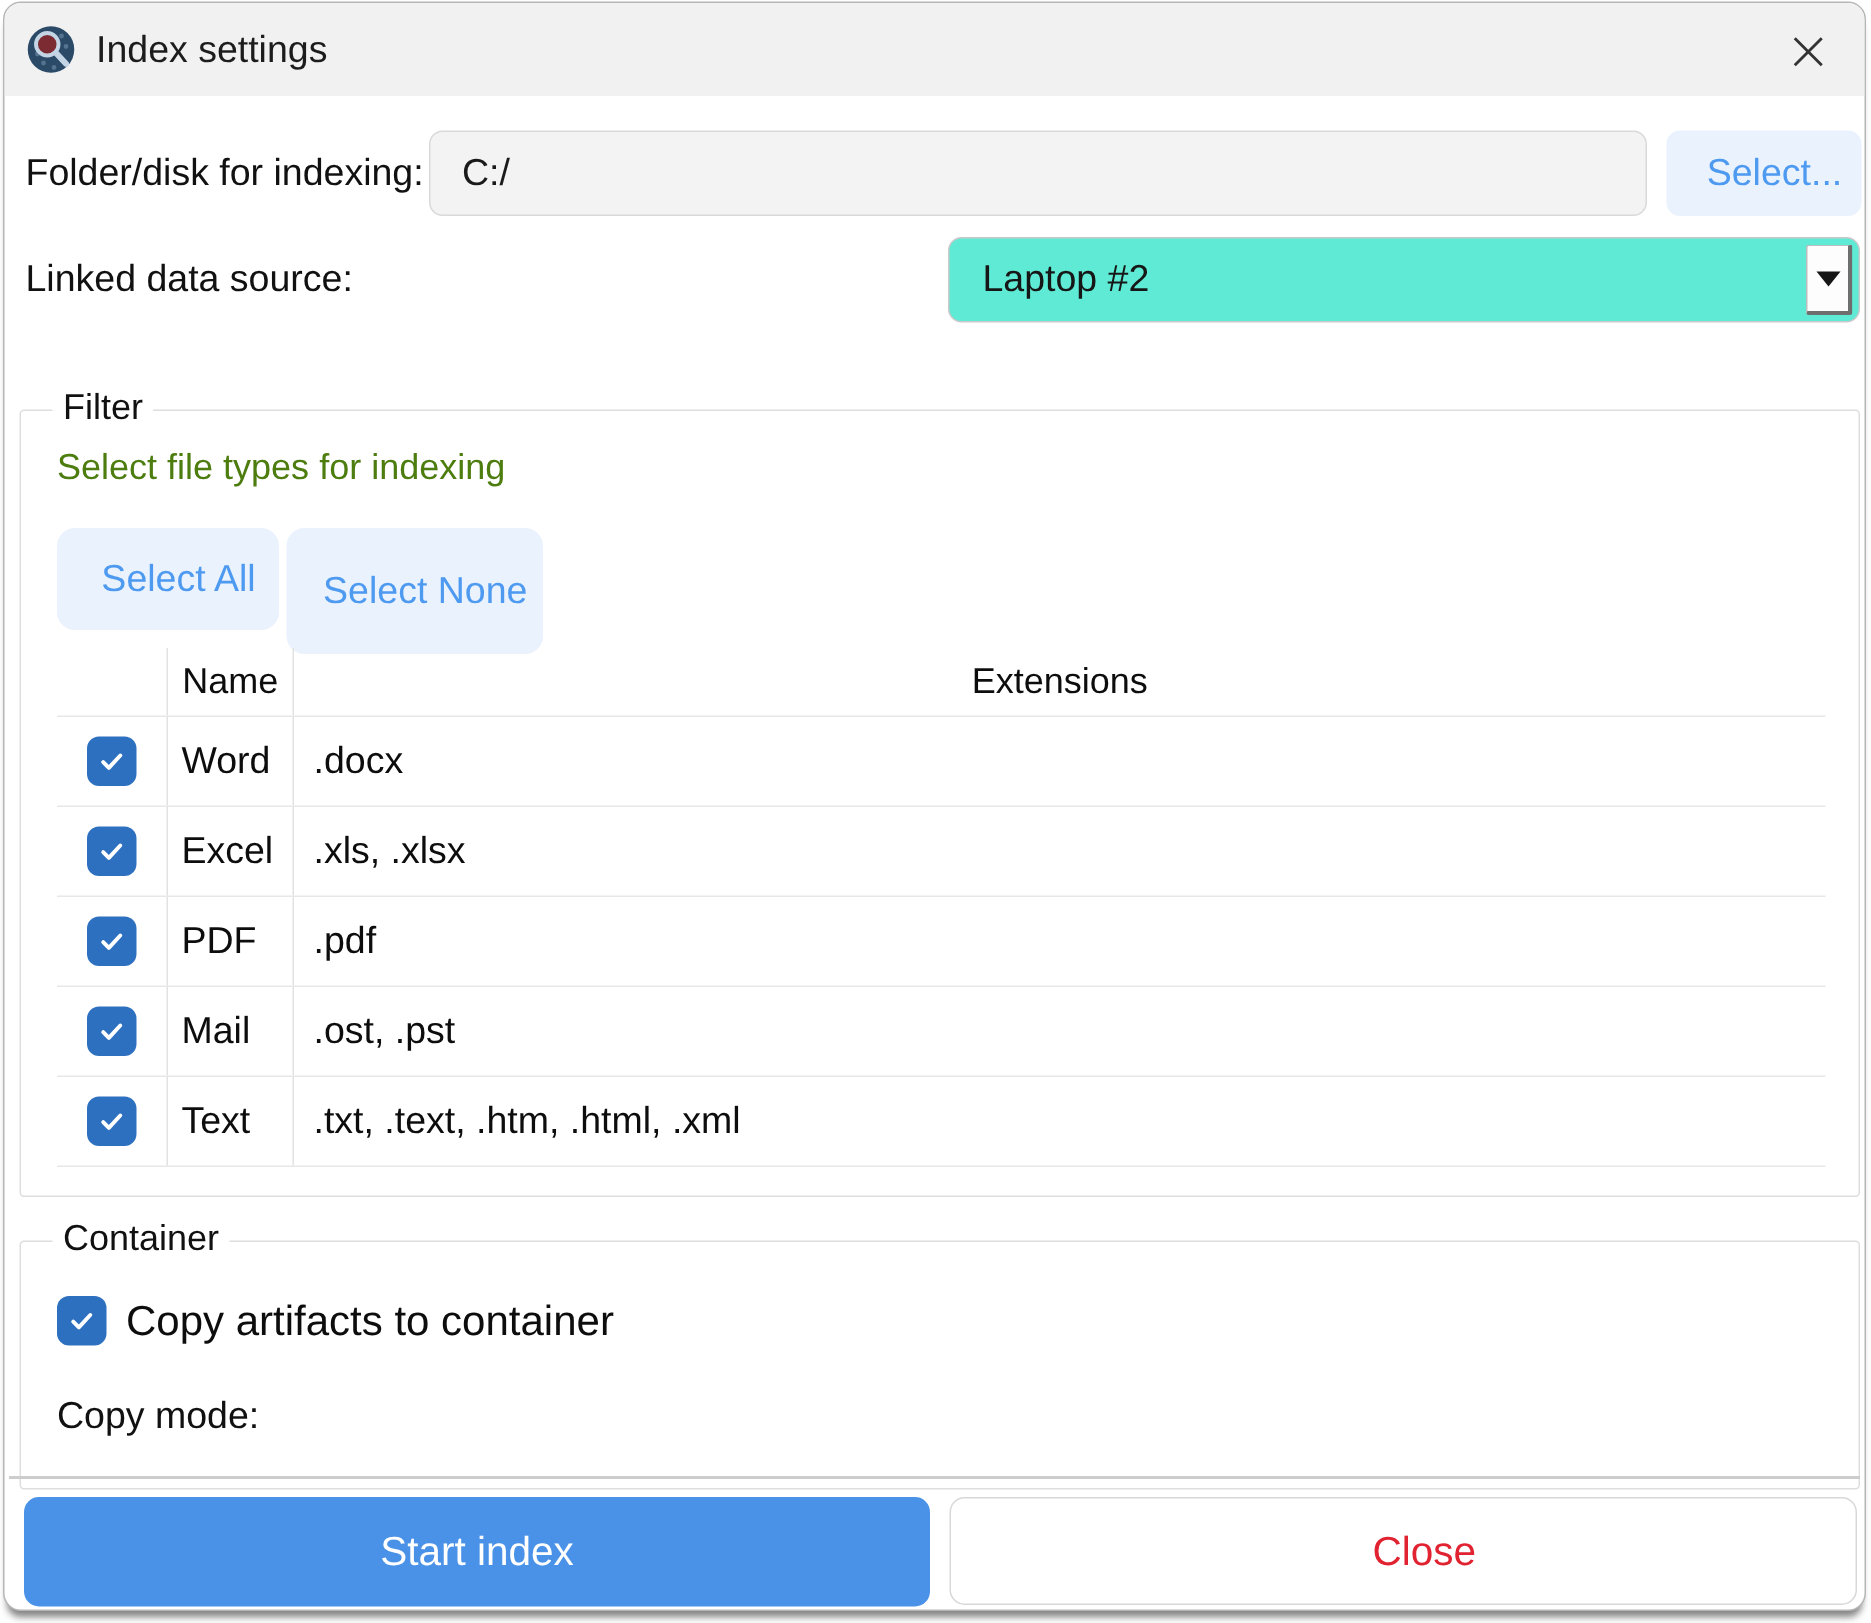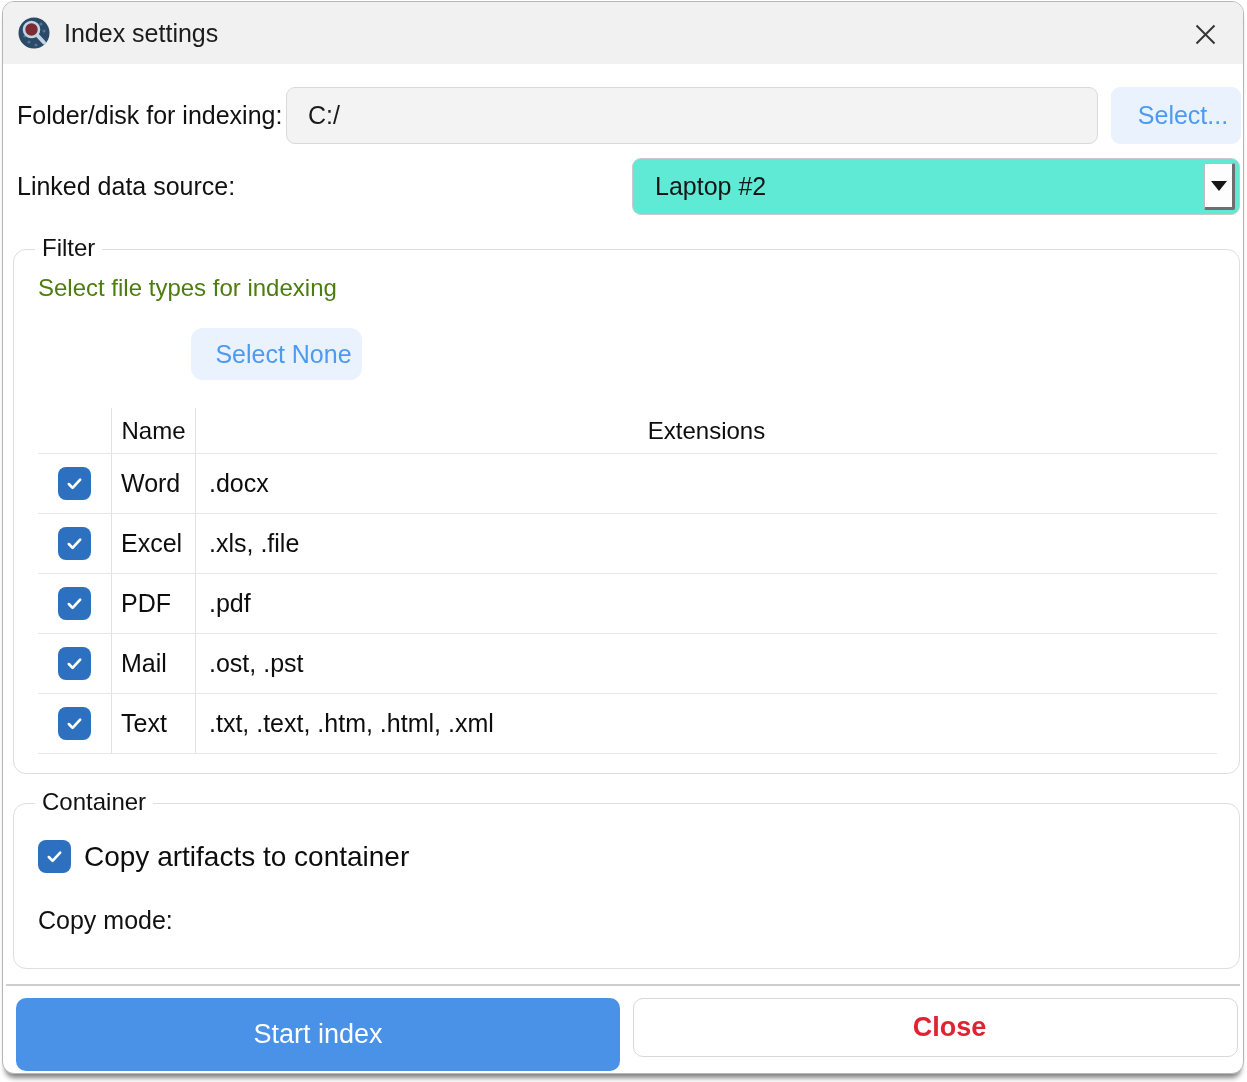--- a/index.html
+++ b/index.html
@@ -24,47 +24,47 @@
   .select-btn{left:1108px;top:85px;width:130px;height:57px;border-radius:9px;}
   .combo{position:absolute;width:608px;height:57px;background:#5eead4;border:1px solid #c9c9c9;
     border-radius:9px;cursor:pointer;}
   .combo .val{position:absolute;left:22px;top:0;height:55px;line-height:55px;font-size:25px;color:#161616;}
   .combo-arrow{position:absolute;right:4px;top:4px;bottom:4px;width:31px;background:#fdfdfd;
     border-top:1px solid #bdbdbd;border-left:1px solid #bdbdbd;
     border-right:3px solid #6e6e6e;border-bottom:3px solid #6e6e6e;border-radius:2px;
     display:flex;align-items:center;justify-content:center;}
   .tri-down{width:0;height:0;border-left:8px solid transparent;border-right:8px solid transparent;
     border-top:10px solid #161616;}
-  .groupbox{position:absolute;border:1px solid var(--border-gray);border-radius:13px;background:#fff;}
+  .groupbox{position:absolute;border:1px solid var(--border-gray);border-radius:3px;background:#fff;margin-top:24px;}
   .legend{position:absolute;top:-16px;left:21px;background:#fff;padding:0 7px;font-size:24px;color:#111;}
   .gb-filter{left:10px;top:247px;width:1227px;height:525px;}
   .gb-container{left:10px;top:801px;width:1227px;height:166px;}
   .desc{position:absolute;left:24px;top:24px;font-size:24px;color:#4d7c0f;}
   .sel-all{left:24px;top:78px;width:148px;height:68px;border-radius:12px;}
-  .sel-none{left:177px;top:78px;width:171px;height:52px;border-radius:12px;}
+  .sel-none{left:177px;top:78px;width:171px;height:84px;border-radius:12px;}
   .ftable{position:absolute;left:24px;top:158px;width:1179px;}
   .trow{display:flex;border-bottom:1px solid #e7e7e7;height:60px;align-items:stretch;}
   .trow.thead{height:46px;border-bottom:1px solid #e7e7e7;}
   .c1{width:73px;display:flex;align-items:center;justify-content:center;}
   .c2{width:84px;border-left:1px solid #e2e2e2;display:flex;align-items:center;padding-left:9px;
     font-size:25px;color:#0d0d0d;}
   .c3{flex:1;border-left:1px solid #e2e2e2;display:flex;align-items:center;padding-left:13px;
     font-size:25px;color:#0d0d0d;}
   .thead .c2{justify-content:center;padding-left:0;font-size:24px;}
   .thead .c3{justify-content:center;padding-left:0;font-size:24px;}
   .checkbox{width:33px;height:33px;border-radius:8px;background:var(--check);display:flex;
     align-items:center;justify-content:center;cursor:pointer;flex:0 0 auto;}
   .copy-row{position:absolute;left:24px;top:36px;display:flex;align-items:center;gap:13px;}
   .copy-row .cb-label{font-size:28px;color:#0d0d0d;}
   .footer-sep{position:absolute;left:3px;right:3px;top:982px;border-top:2px solid #cdcdcd;}
   .btn-start{position:absolute;left:13px;top:996px;width:604px;height:73px;background:var(--accent);
     color:#fff;border:none;border-radius:10px;font-size:27px;font-family:"Liberation Sans", sans-serif;
     cursor:pointer;}
-  .btn-close{position:absolute;left:630px;top:996px;width:605px;height:59px;background:#fff;
-    color:var(--close-red);border:1px solid #d8d8d8;border-radius:10px;font-size:27px;font-weight:bold;
+  .btn-close{position:absolute;left:630px;top:996px;width:605px;height:72px;background:#fff;
+    color:var(--close-red);border:1px solid #d8d8d8;border-radius:10px;font-size:27px;font-weight:normal;
     font-family:"Liberation Sans", sans-serif;cursor:pointer;padding-left:34px;}
 </style>
 </head>
 <body>
 
 <div class="window">
 
   <div class="titlebar">
     <span class="win-icon">
       <svg viewBox="0 0 36 36" width="36" height="36">
@@ -95,20 +95,21 @@
   <div class="combo" style="left:629px;top:156px;">
     <span class="val">Laptop #2</span>
     <span class="combo-arrow">
       <span class="tri-down"></span>
     </span>
   </div>
 
   <div class="groupbox gb-filter">
     <span class="legend">Filter</span>
     <span class="desc">Select file types for indexing</span>
+    <button class="btn-light sel-all">Select All</button>
     <button class="btn-light sel-none">Select None</button>
 
     <div class="ftable">
       <div class="trow thead">
         <div class="c1"></div>
         <div class="c2">Name</div>
         <div class="c3">Extensions</div>
       </div>
       <div>
           <div class="trow">
@@ -124,21 +125,21 @@
           </div>
           <div class="trow">
             <div class="c1">
               <span class="checkbox">
                 <svg viewBox="0 0 24 24" width="21" height="21">
                   <path d="M5.5 12.6l4.3 4.4 8.7-9.4" fill="none" stroke="#fff" stroke-width="3" stroke-linecap="round" stroke-linejoin="round"></path>
                 </svg>
               </span>
             </div>
             <div class="c2">Excel</div>
-            <div class="c3">.xls, .file</div>
+            <div class="c3">.xls, .xlsx</div>
           </div>
           <div class="trow">
             <div class="c1">
               <span class="checkbox">
                 <svg viewBox="0 0 24 24" width="21" height="21">
                   <path d="M5.5 12.6l4.3 4.4 8.7-9.4" fill="none" stroke="#fff" stroke-width="3" stroke-linecap="round" stroke-linejoin="round"></path>
                 </svg>
               </span>
             </div>
             <div class="c2">PDF</div>

